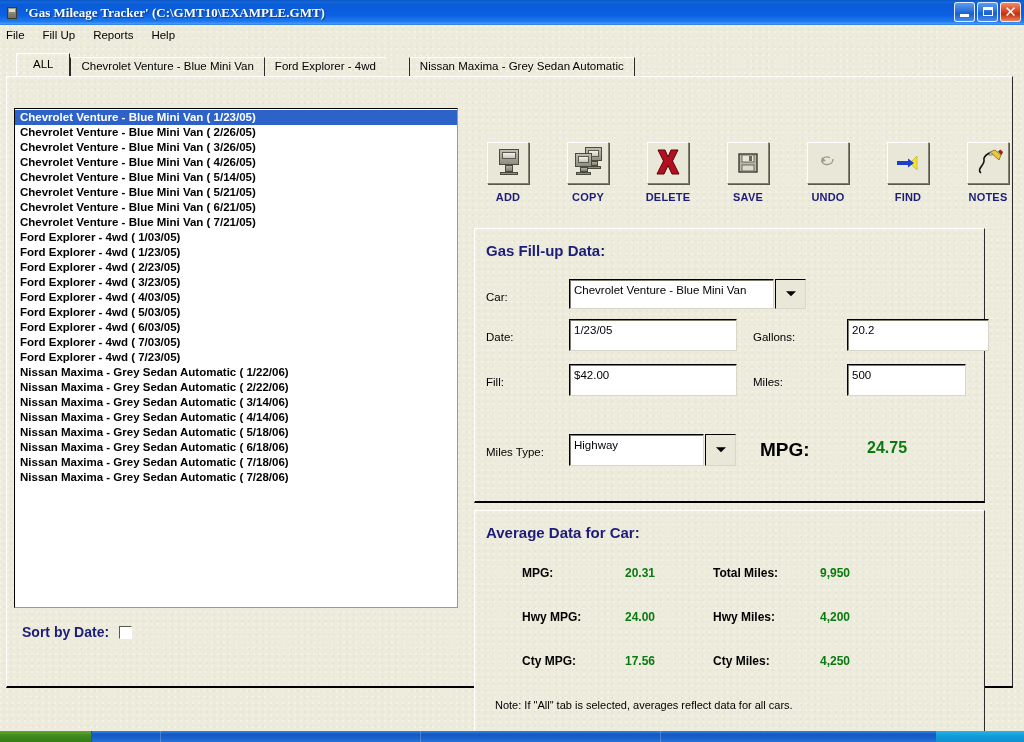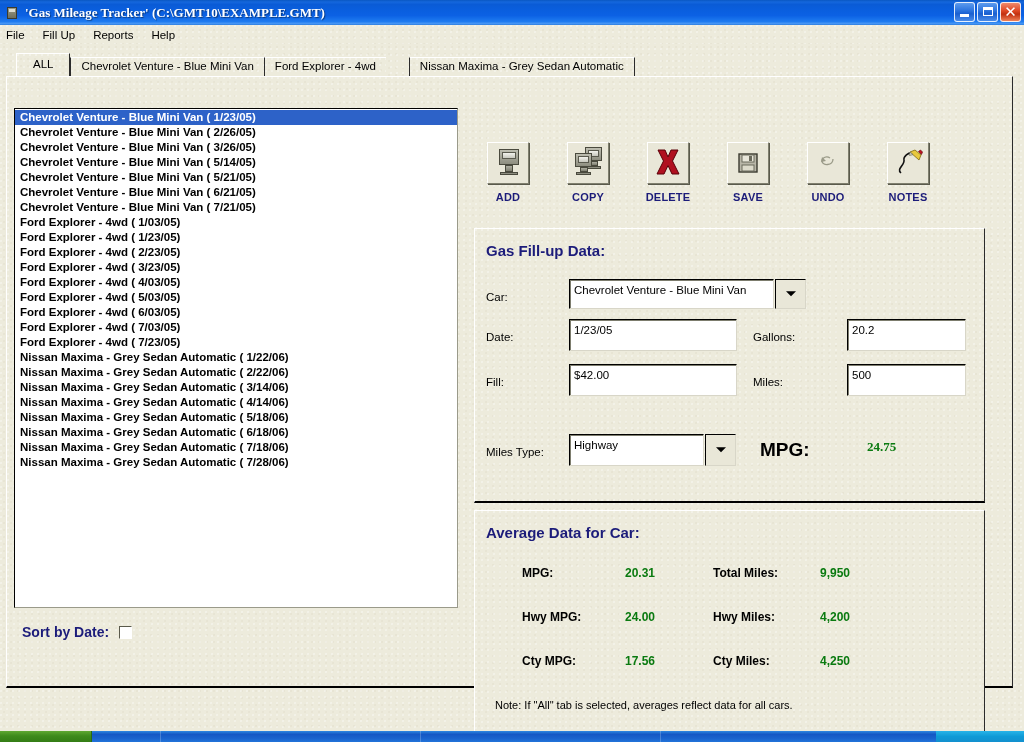--- a/index.html
+++ b/index.html
@@ -327,23 +327,23 @@
   }
 
   .bigmpg {
     position: absolute;
     font-size: 19px; font-weight: bold;
     color: #000000;
     font-family: "Liberation Sans", sans-serif;
   }
   .bigval {
     position: absolute;
-    font-size: 13px; font-weight: bold;
+    font-size: 16px; font-weight: bold;
     color: #0A7A10;
-    font-family: Liberation Serif, serif;
+    font-family: Liberation Sans, sans-serif;
   }
   .avglabel {
     position: absolute;
     font-size: 12px; font-weight: bold; color: #000;
     font-family: "Liberation Sans", sans-serif;
   }
   .avgval {
     position: absolute;
     font-size: 12px; font-weight: bold; color: #0A7A10;
     font-family: "Liberation Sans", sans-serif;
@@ -415,20 +415,21 @@
       <div class="tab">Ford Explorer - 4wd</div>
       <div class="tab">Nissan Maxima - Grey Sedan  Automatic</div>
     </div>
 
     <div id="mainpanel" class="beige"></div>
 
     <div id="listbox">
         <div class="lrow sel">Chevrolet Venture - Blue Mini Van ( 1/23/05)</div>
         <div class="lrow">Chevrolet Venture - Blue Mini Van ( 2/26/05)</div>
         <div class="lrow">Chevrolet Venture - Blue Mini Van ( 3/26/05)</div>
+        <div class="lrow">Chevrolet Venture - Blue Mini Van ( 4/26/05)</div>
         <div class="lrow">Chevrolet Venture - Blue Mini Van ( 5/14/05)</div>
         <div class="lrow">Chevrolet Venture - Blue Mini Van ( 5/21/05)</div>
         <div class="lrow">Chevrolet Venture - Blue Mini Van ( 6/21/05)</div>
         <div class="lrow">Chevrolet Venture - Blue Mini Van ( 7/21/05)</div>
         <div class="lrow">Ford Explorer - 4wd ( 1/03/05)</div>
         <div class="lrow">Ford Explorer - 4wd ( 1/23/05)</div>
         <div class="lrow">Ford Explorer - 4wd ( 2/23/05)</div>
         <div class="lrow">Ford Explorer - 4wd ( 3/23/05)</div>
         <div class="lrow">Ford Explorer - 4wd ( 4/03/05)</div>
         <div class="lrow">Ford Explorer - 4wd ( 5/03/05)</div>
@@ -497,20 +498,30 @@
       <div class="tbtn">
         <div class="tface">
           <svg width="40" height="40" viewBox="0 0 40 40" style="position:absolute;left:0;top:0;">
             <path d="M25 16 C25 23 14 23 14 18 C14 14 19 13 22 15" fill="none" stroke="#9A9A88" stroke-width="1.3"></path>
             <path d="M14 14 L13 19 L18 18 Z" fill="#9A9A88"></path>
           </svg>
         </div>
         <div class="tlabel">UNDO</div>
       </div>
 
+      <div class="tbtn">
+        <div class="tface">
+          <svg width="40" height="40" viewBox="0 0 40 40" style="position:absolute;left:0;top:0;">
+            <path d="M29 13 L29 27 L22 20 Z" fill="#F2E23A" stroke="#C9B720" stroke-width="0.8"></path>
+            <rect x="9" y="18" width="13" height="4" fill="#1A3FC8"></rect>
+            <path d="M20 15.5 L26 20 L20 24.5 Z" fill="#1A3FC8"></path>
+          </svg>
+        </div>
+        <div class="tlabel">FIND</div>
+      </div>
 
       <div class="tbtn">
         <div class="tface">
           <svg width="40" height="40" viewBox="0 0 40 40" style="position:absolute;left:0;top:0;">
             <path d="M13 30 C8 26 17 22 16 17 C15.4 13.6 20 9 25 10" fill="none" stroke="#111111" stroke-width="1.6"></path>
             <path d="M22 9 L31 17 L33 12 L27 7 Z" fill="#E8C83C" stroke="#8A7416" stroke-width="0.9"></path>
             <path d="M30.5 8.5 L33.5 11.5 L34.5 9 L32.5 7 Z" fill="#C01020" stroke="#6A0810" stroke-width="0.7"></path>
             <path d="M22 9 L25 11.6 L21.5 12.5 Z" fill="#D8D6C8" stroke="#70705E" stroke-width="0.7"></path>
           </svg>
         </div>
@@ -528,21 +539,21 @@
         <div class="tfield" style="left:0; top:0; width:205px; height:30px;">Chevrolet Venture - Blue Mini Van</div>
         <div class="combo-btn" style="left:206px; top:0;">
           <span></span>
         </div>
       </div>
 
       <div class="flabel" style="left:11px; top:102px;">Date:</div>
       <div class="tfield" style="left:94px; top:90px; width:168px; height:32px;">1/23/05</div>
 
       <div class="flabel" style="left:278px; top:102px;">Gallons:</div>
-      <div class="tfield" style="left:372px; top:90px; width:119px; height:32px;">20.2</div>
+      <div class="tfield" style="left:372px; top:90px; width:142px; height:32px;">20.2</div>
 
       <div class="flabel" style="left:11px; top:147px;">Fill:</div>
       <div class="tfield" style="left:94px; top:135px; width:168px; height:32px;">$42.00</div>
 
       <div class="flabel" style="left:278px; top:147px;">Miles:</div>
       <div class="tfield" style="left:372px; top:135px; width:119px; height:32px;">500</div>
 
       <div class="flabel" style="left:11px; top:217px;">Miles Type:</div>
       <div class="combo-wrap" style="left:94px; top:205px; width:140px; height:32px;">
         <div class="tfield" style="left:0; top:0; width:135px; height:32px;">Highway</div>

